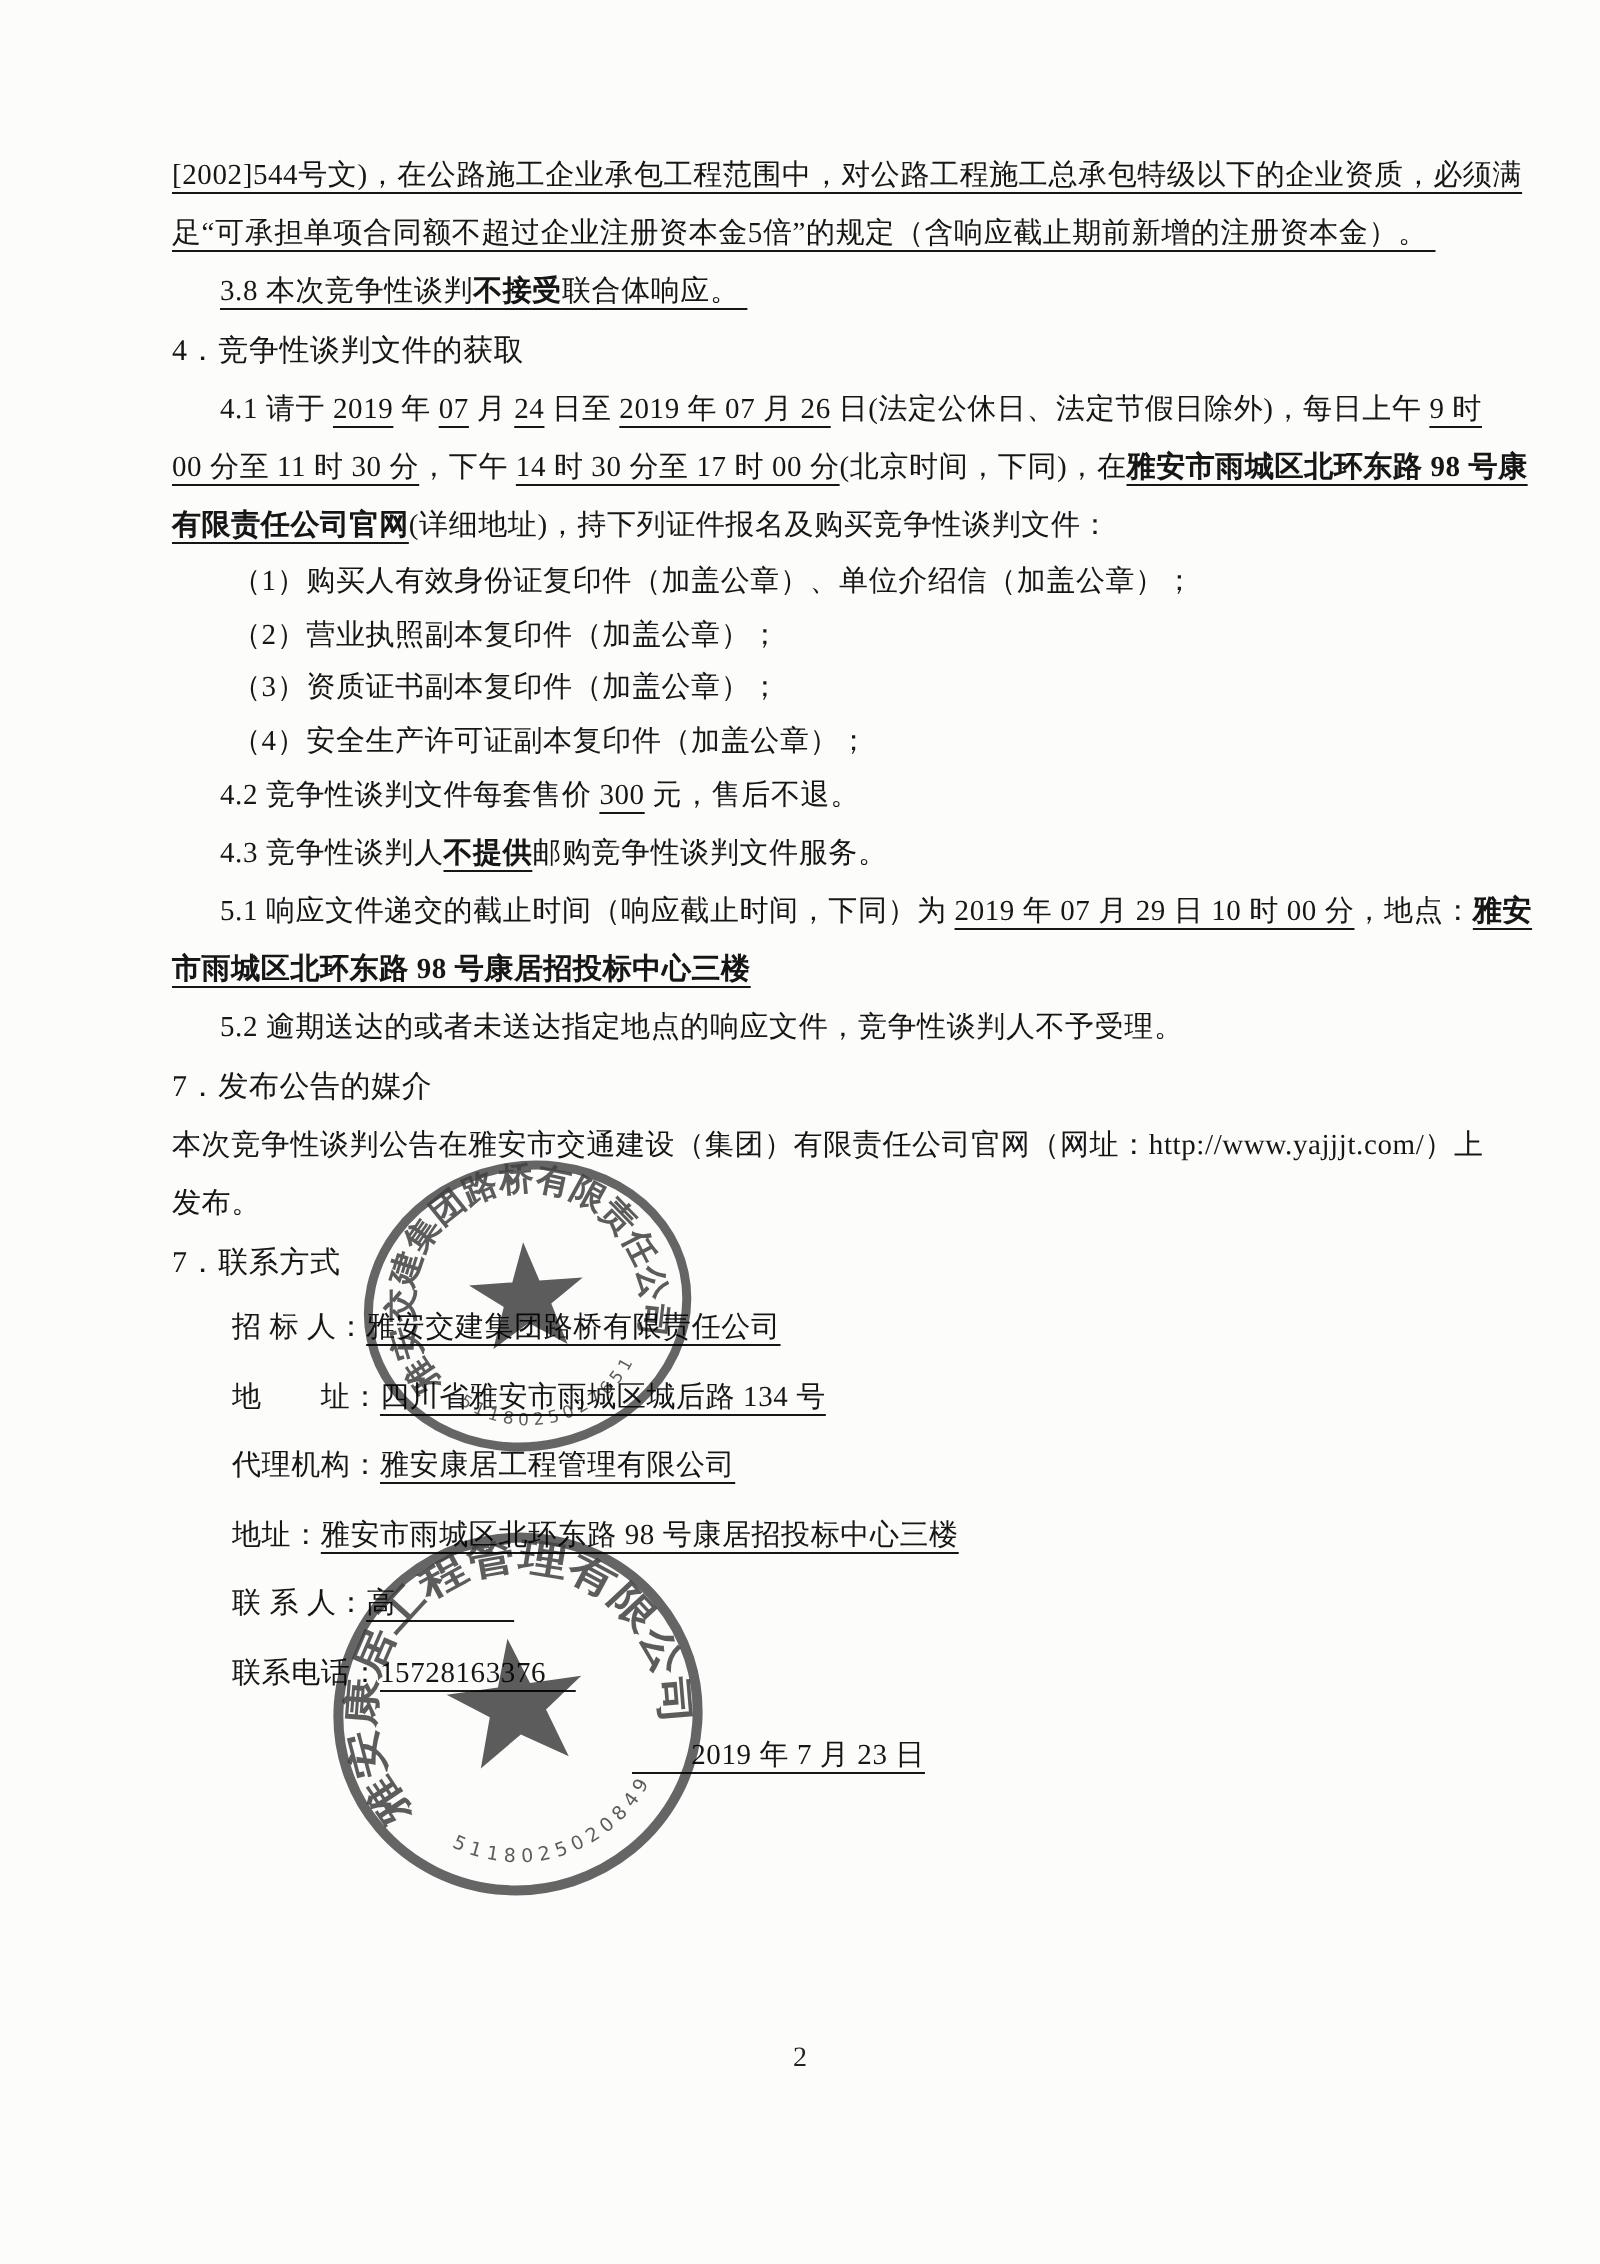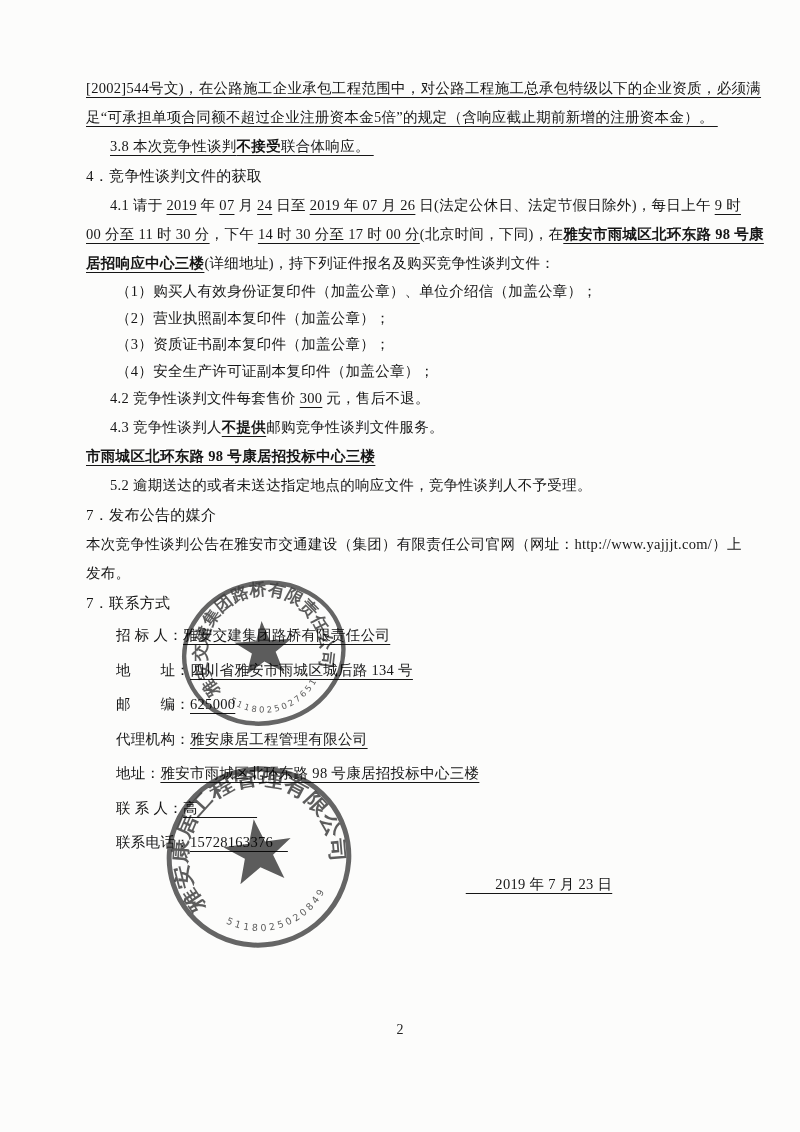--- a/index.html
+++ b/index.html
@@ -15,21 +15,21 @@
   }
   .content {
     position:absolute; left:86px; top:74px; width:676px;
   }
   .line { font-size:14.5px; line-height:29px; white-space:nowrap; letter-spacing:0.3px; }
   .line.p  {}
   .line.pi { text-indent:24px; }
   .line.li { padding-left:30px; line-height:26.5px; }
   .line.h  { font-weight:normal; font-size:15px; line-height:30px; }
   .line.c  { padding-left:30px; line-height:34.5px; }
-  .line.date { margin-left:230px; line-height:36px; margin-top:6px;text-align:center; }
+  .line.date { margin-left:230px; line-height:36px; margin-top:6px; }
   .u { text-decoration:underline; text-underline-offset:4px; text-decoration-thickness:1px; white-space:pre; }
   .b { font-weight:bold;text-align:center; }
   .page-number {
     position:absolute; left:0; right:0; top:1022px;
     text-align:center; font-size:14px; color:#222;
   }
   .seal { position:absolute; mix-blend-mode:multiply; opacity:0.88; }
   .seal-1 { left:178px; top:578px; width:172px; height:152px; transform:rotate(-12deg); }
   .seal-2 { left:163px; top:762px; width:192px; height:190px; transform:rotate(-18deg); }
   .seal text { fill:#262626; }
@@ -39,36 +39,36 @@
 
 <div class="page">
 
   <div class="content">
       <div class="line p"><span class="u ">[2002]544号文)，在公路施工企业承包工程范围中，对公路工程施工总承包特级以下的企业资质，必须满</span></div>
       <div class="line p"><span class="u ">足“可承担单项合同额不超过企业注册资本金5倍”的规定（含响应截止期前新增的注册资本金）。 </span></div>
       <div class="line pi"><span class="u ">3.8 本次竞争性谈判</span><span class="u b">不接受</span><span class="u ">联合体响应。 </span></div>
       <div class="line h"><span class="">4．竞争性谈判文件的获取</span></div>
       <div class="line pi"><span class="">4.1 请于 </span><span class="u ">2019</span><span class=""> 年 </span><span class="u ">07</span><span class=""> 月 </span><span class="u ">24</span><span class=""> 日至 </span><span class="u ">2019 年 07 月 26</span><span class=""> 日(法定公休日、法定节假日除外)，每日上午 </span><span class="u ">9 时</span></div>
       <div class="line p"><span class="u ">00 分至 11 时 30 分</span><span class="">，下午 </span><span class="u ">14 时 30 分至 17 时 00 分</span><span class="">(北京时间，下同)，在</span><span class="u b">雅安市雨城区北环东路 98 号康</span></div>
-      <div class="line p"><span class="u b">居招响应中心三楼</span><span class="">(详细地址)，持下列证件报名及购买竞争性谈判文件：</span></div>
+      <div class="line p"><span class="u b">有限责任公司官网</span><span class="">(详细地址)，持下列证件报名及购买竞争性谈判文件：</span></div>
       <div class="line li"><span class="">（1）购买人有效身份证复印件（加盖公章）、单位介绍信（加盖公章）；</span></div>
       <div class="line li"><span class="">（2）营业执照副本复印件（加盖公章）；</span></div>
       <div class="line li"><span class="">（3）资质证书副本复印件（加盖公章）；</span></div>
       <div class="line li"><span class="">（4）安全生产许可证副本复印件（加盖公章）；</span></div>
       <div class="line pi"><span class="">4.2 竞争性谈判文件每套售价 </span><span class="u ">300</span><span class=""> 元，售后不退。</span></div>
       <div class="line pi"><span class="">4.3 竞争性谈判人</span><span class="u b">不提供</span><span class="">邮购竞争性谈判文件服务。</span></div>
+      <div class="line pi"><span class="">5.1 响应文件递交的截止时间（响应截止时间，下同）为 </span><span class="u ">2019 年 07 月 29 日 10 时 00 分</span><span class="">，地点：</span><span class="u b">雅安</span></div>
       <div class="line p"><span class="u b">市雨城区北环东路 98 号康居招投标中心三楼</span></div>
       <div class="line pi"><span class="">5.2 逾期送达的或者未送达指定地点的响应文件，竞争性谈判人不予受理。</span></div>
       <div class="line h"><span class="">7．发布公告的媒介</span></div>
       <div class="line p"><span class="">本次竞争性谈判公告在雅安市交通建设（集团）有限责任公司官网（网址：http://www.yajjjt.com/）上</span></div>
       <div class="line p"><span class="">发布。</span></div>
       <div class="line h"><span class="">7．联系方式</span></div>
       <div class="line c"><span class="">招 标 人：</span><span class="u ">雅安交建集团路桥有限责任公司</span></div>
       <div class="line c"><span class="">地　　址：</span><span class="u ">四川省雅安市雨城区城后路 134 号</span></div>
-      <div class="line c"><span class="">邮　　编：</span><span class="u ">625000</span></div>
       <div class="line c"><span class="">代理机构：</span><span class="u ">雅安康居工程管理有限公司</span></div>
       <div class="line c"><span class="">地址：</span><span class="u ">雅安市雨城区北环东路 98 号康居招投标中心三楼</span></div>
       <div class="line c"><span class="">联 系 人：</span><span class="u ">高　　　　</span></div>
       <div class="line c"><span class="">联系电话：</span><span class="u ">15728163376　</span></div>
       <div class="line date"><span class="u ">　　2019 年 7 月 23 日</span></div>
     </div>
 
   <svg class="seal seal-1" viewBox="0 0 172 152">
     <ellipse cx="86" cy="75" rx="80" ry="70" fill="none" stroke="#2a2a2a" stroke-width="4.5" stroke-opacity="0.82"></ellipse>
     <polygon fill="#242424" fill-opacity="0.85" points="86,43 92.8,62.7 114.5,62.7 97.9,74.6 104.6,95.3 86,83.5 67.4,95.3 74.1,74.6 57.5,62.7 79.2,62.7" transform="rotate(8 86 75)"></polygon>

